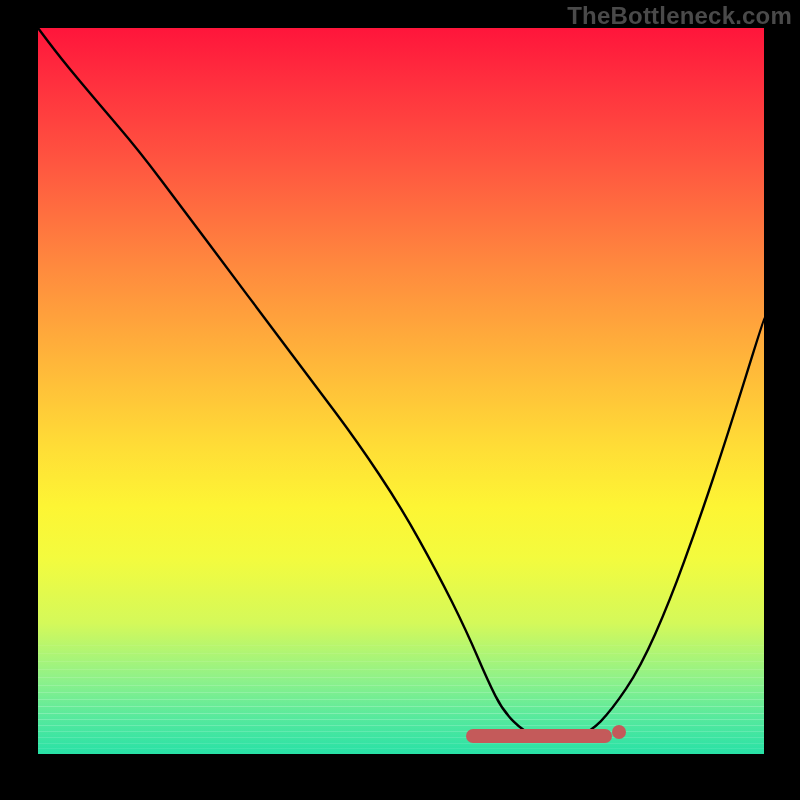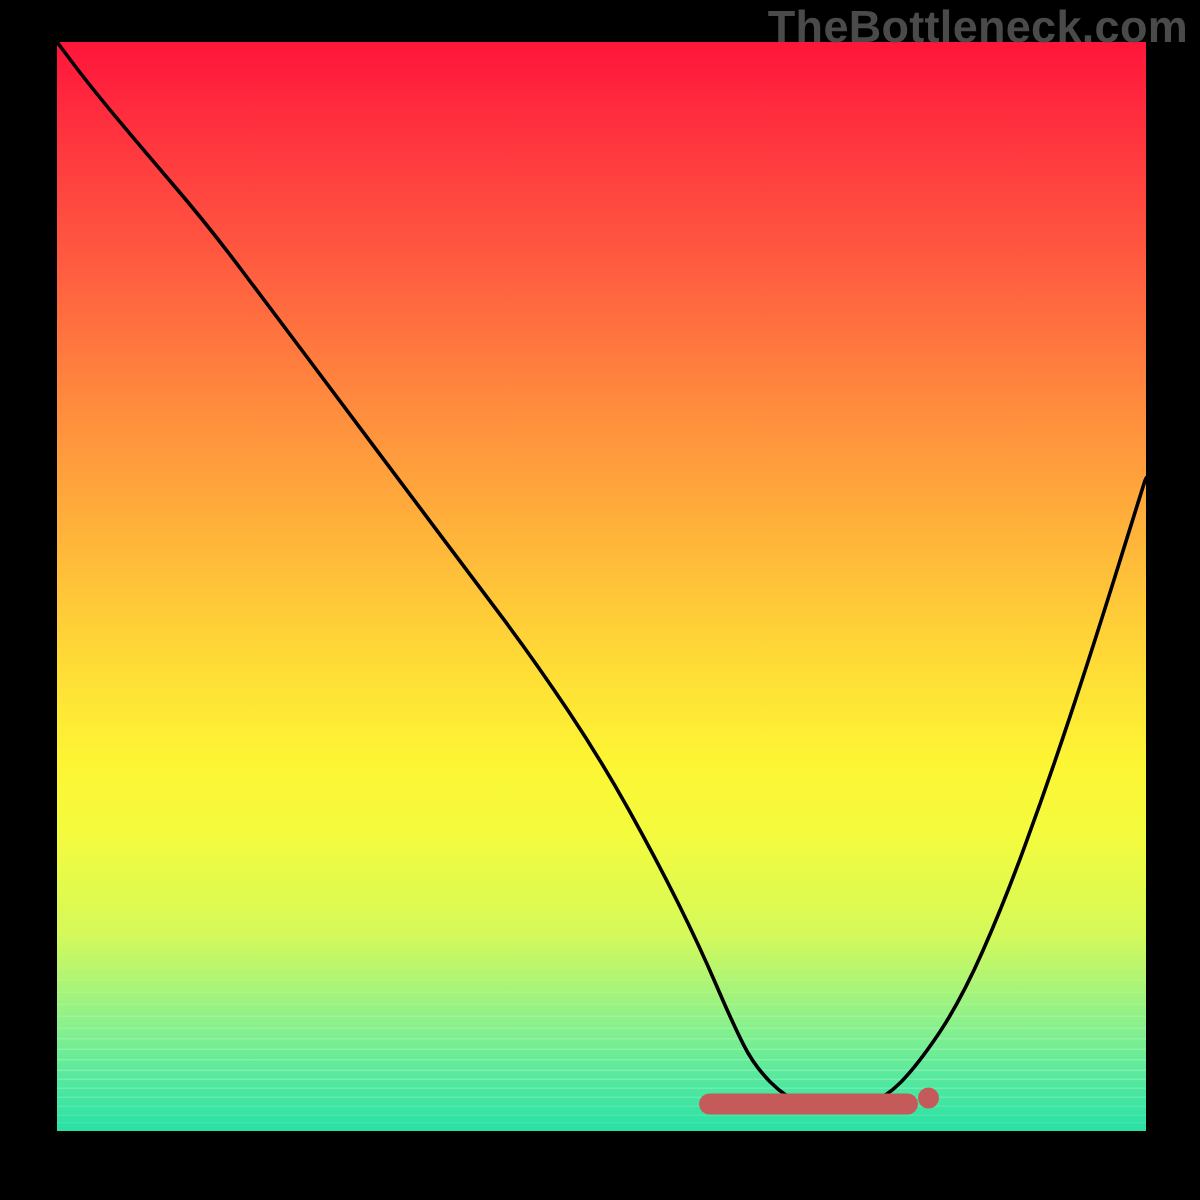--- a/index.html
+++ b/index.html
@@ -15,21 +15,21 @@
     position: relative;
     width: 800px;
     height: 800px;
     background: #000;
   }
   .watermark {
     position: absolute;
     top: 2px;
     right: 8px;
     color: #4a4a4a;
-    font-size: 30px;
+    font-size: 24px;
     font-weight: 600;
     letter-spacing: 0.2px;
     z-index: 30;
   }
   .plot {
     position: absolute;
     left: 38px;
     top: 28px;
     width: 726px;
     height: 726px;

